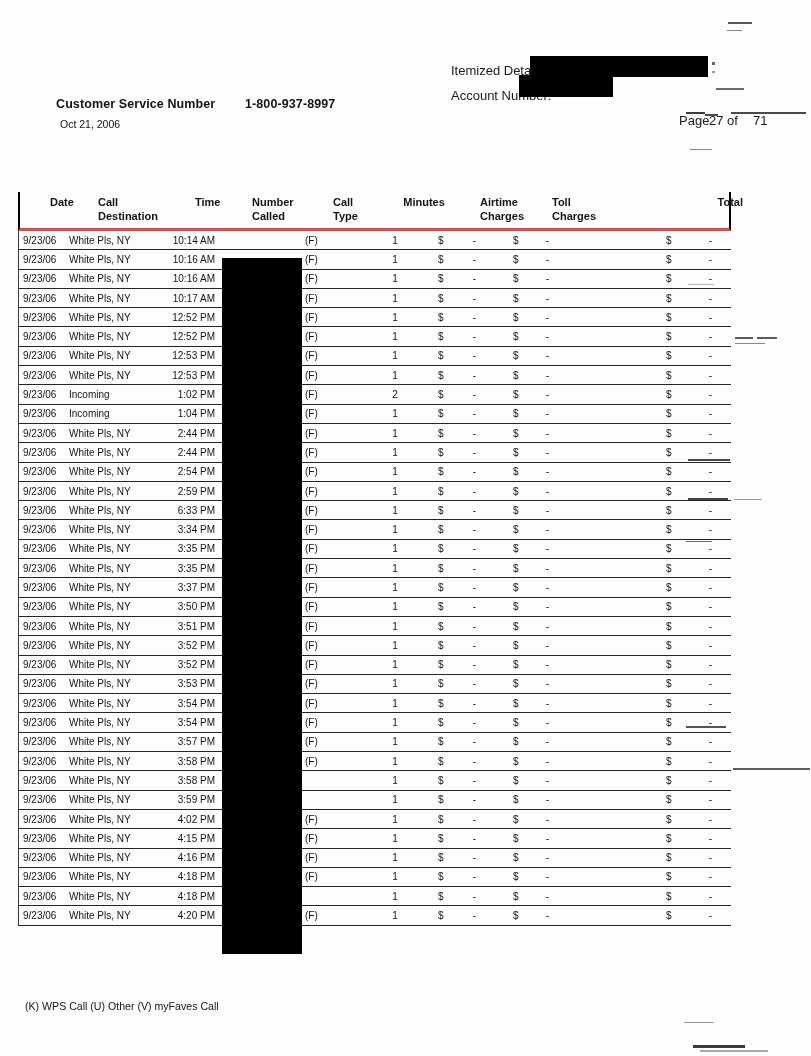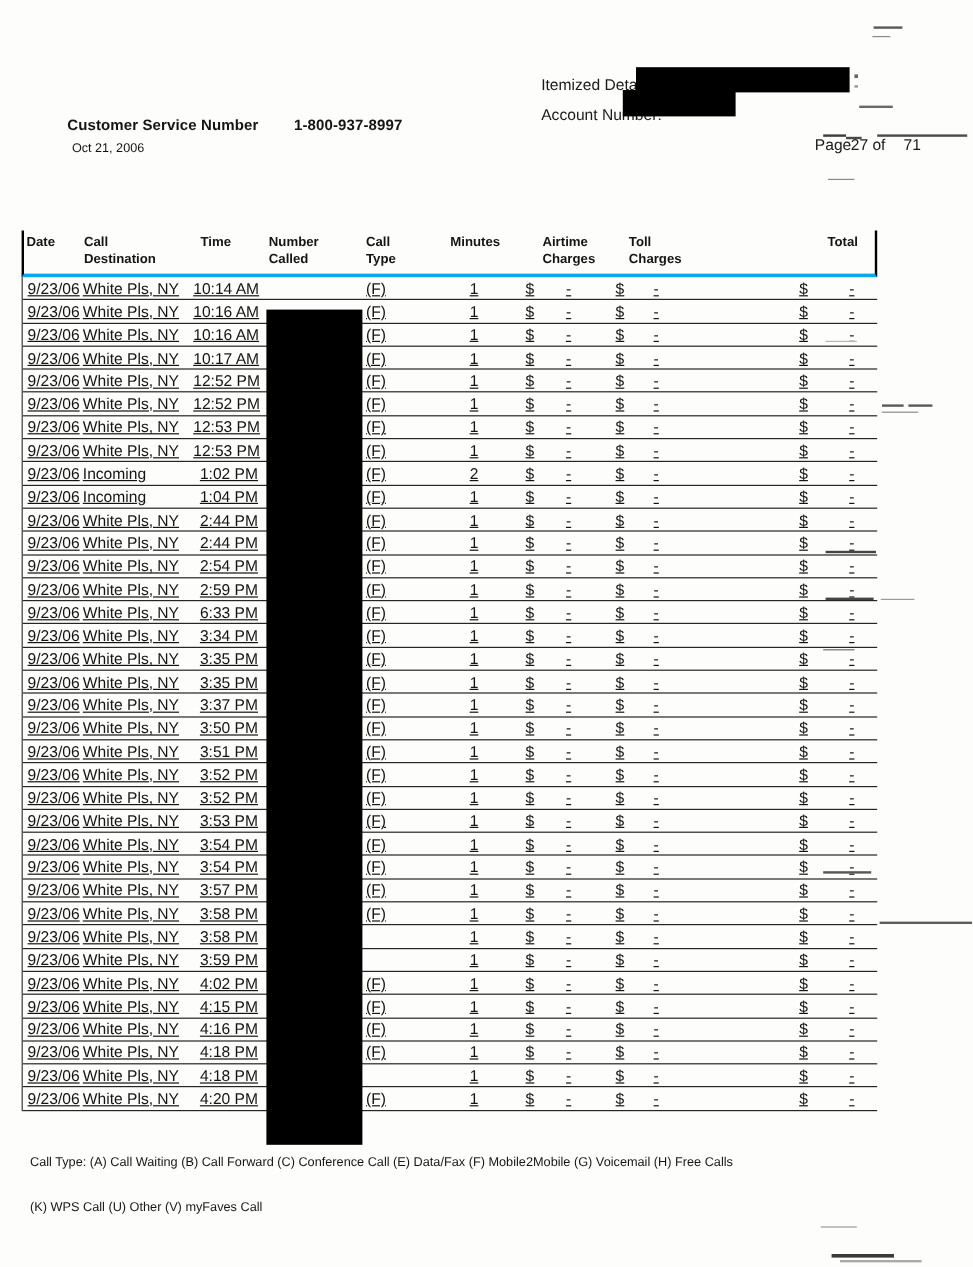--- a/index.html
+++ b/index.html
@@ -18,41 +18,41 @@
   .redaction { background: #000; position: absolute; }
 
   
   .bill-table { position: absolute; left: 18px; top: 192px; width: 713px; }
   .t-title {
     border: 2.5px solid #000; height: 27px; display: flex; align-items: center;
     padding-left: 11px; font-size: 13px; font-weight: bold; font-style: italic;
     letter-spacing: .2px;
   }
   .t-head {
-    border-left: 2px solid #000; border-right: 2px solid #000; border-bottom: 3px solid #0ea5e9;
-    height: 39px; padding-top: 4px;
+    border-left: 2px solid #000; border-right: 2px solid #000; border-bottom: 3px solid #ef4444;
+    height: 39px; padding-top: 4px; padding-left: 28px;
   }
   .grid12 {
     display: grid;
     grid-template-columns: 46px 96px 54px 88px 44px 88px 44px 31px 44px 109px 55px 14px;
   }
   .hc { font-size: 11px; font-weight: bold; line-height: 13.5px; overflow: visible; white-space: nowrap; }
   .hc .l2 { display: block; }
   .h-date { padding-left: 2px; }
   .h-dest { padding-left: 4px; }
   .h-time { padding-left: 5px; }
   .h-num  { padding-left: 8px; }
   .h-type { padding-left: 1px; }
   .h-min  { text-align: center; padding-left: 8px; }
   .h-air  { padding-left: 16px; }
   .h-toll { padding-left: 13px; }
   .h-total{ text-align: right; padding-right: 4px; }
 
   .t-rows { border-left: 1.5px solid #3a3a3a; position: relative; }
-  .t-row { height: 19.3px; border-bottom: 1.7px solid #252525; align-items: center; font-size: 13px; text-decoration: underline; }
+  .t-row { height: 19.3px; border-bottom: 1.7px solid #252525; align-items: center; font-size: 10px; }
   .c { overflow: visible; white-space: nowrap; }
   .c-date { padding-left: 4px; }
   .c-dest { padding-left: 4px; }
   .c-time { text-align: right; }
   .c-type { padding-left: 2px; }
   .c-min  { text-align: center; padding-left: 8px; }
   .money  { display: flex; justify-content: space-between; padding-left: 3px; }
   .m-air  { padding-right: 3px; }
   .m-toll { padding-right: 5px; }
   .m-total{ padding-right: 6px; }
@@ -932,21 +932,20 @@
           <span>$</span>
           <span>-</span>
         </div>
         <div class="c"></div>
       </div>
       </div>
 
     <div class="redaction-bar"></div>
   </div>
 
-  <div class="abs legend" style="left:25px; top:963px;">Call Type: (A) Call Waiting (B) Call Forward (C) Conference Call (E) Data/Fax (F) Mobile2Mobile (G) Voicemail (H) Free Calls</div>
   <div class="abs legend" style="left:25px; top:1000px;">(K) WPS Call (U) Other (V) myFaves Call</div>
 
   <div class="art" style="left:728px; top:22px;  width:24px; height:2px; background:#5a5a5a;"></div>
   <div class="art" style="left:727px; top:30px;  width:15px; height:1px; background:#8a8a8a;"></div>
   <div class="art" style="left:712px; top:62px;  width:3px;  height:3px; background:#666;"></div>
   <div class="art" style="left:712px; top:71px;  width:3px;  height:2px; background:#999;"></div>
   <div class="art" style="left:716px; top:88px;  width:28px; height:2px; background:#6a6a6a;"></div>
   <div class="art" style="left:686px; top:112px; width:19px; height:2px; background:#3c3c3c;"></div>
   <div class="art" style="left:705px; top:114px; width:13px; height:2px; background:#4a4a4a;"></div>
   <div class="art" style="left:731px; top:112px; width:75px; height:2px; background:#4a4a4a;"></div>

